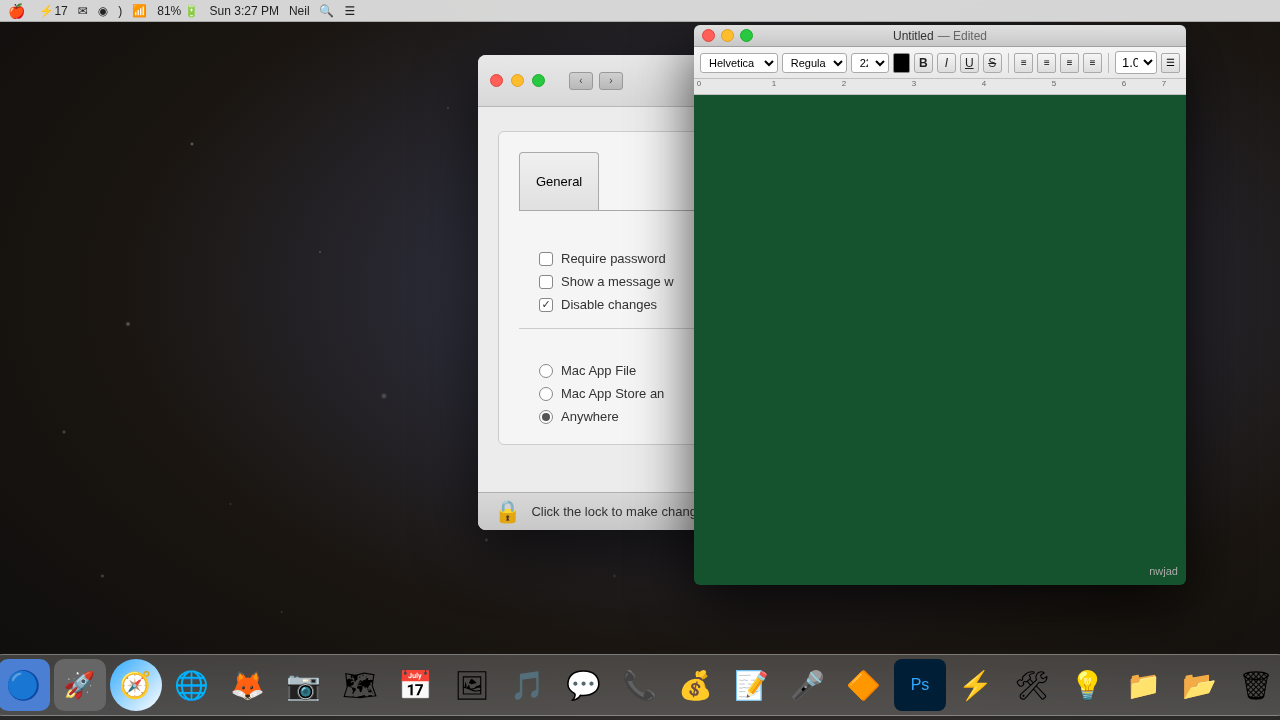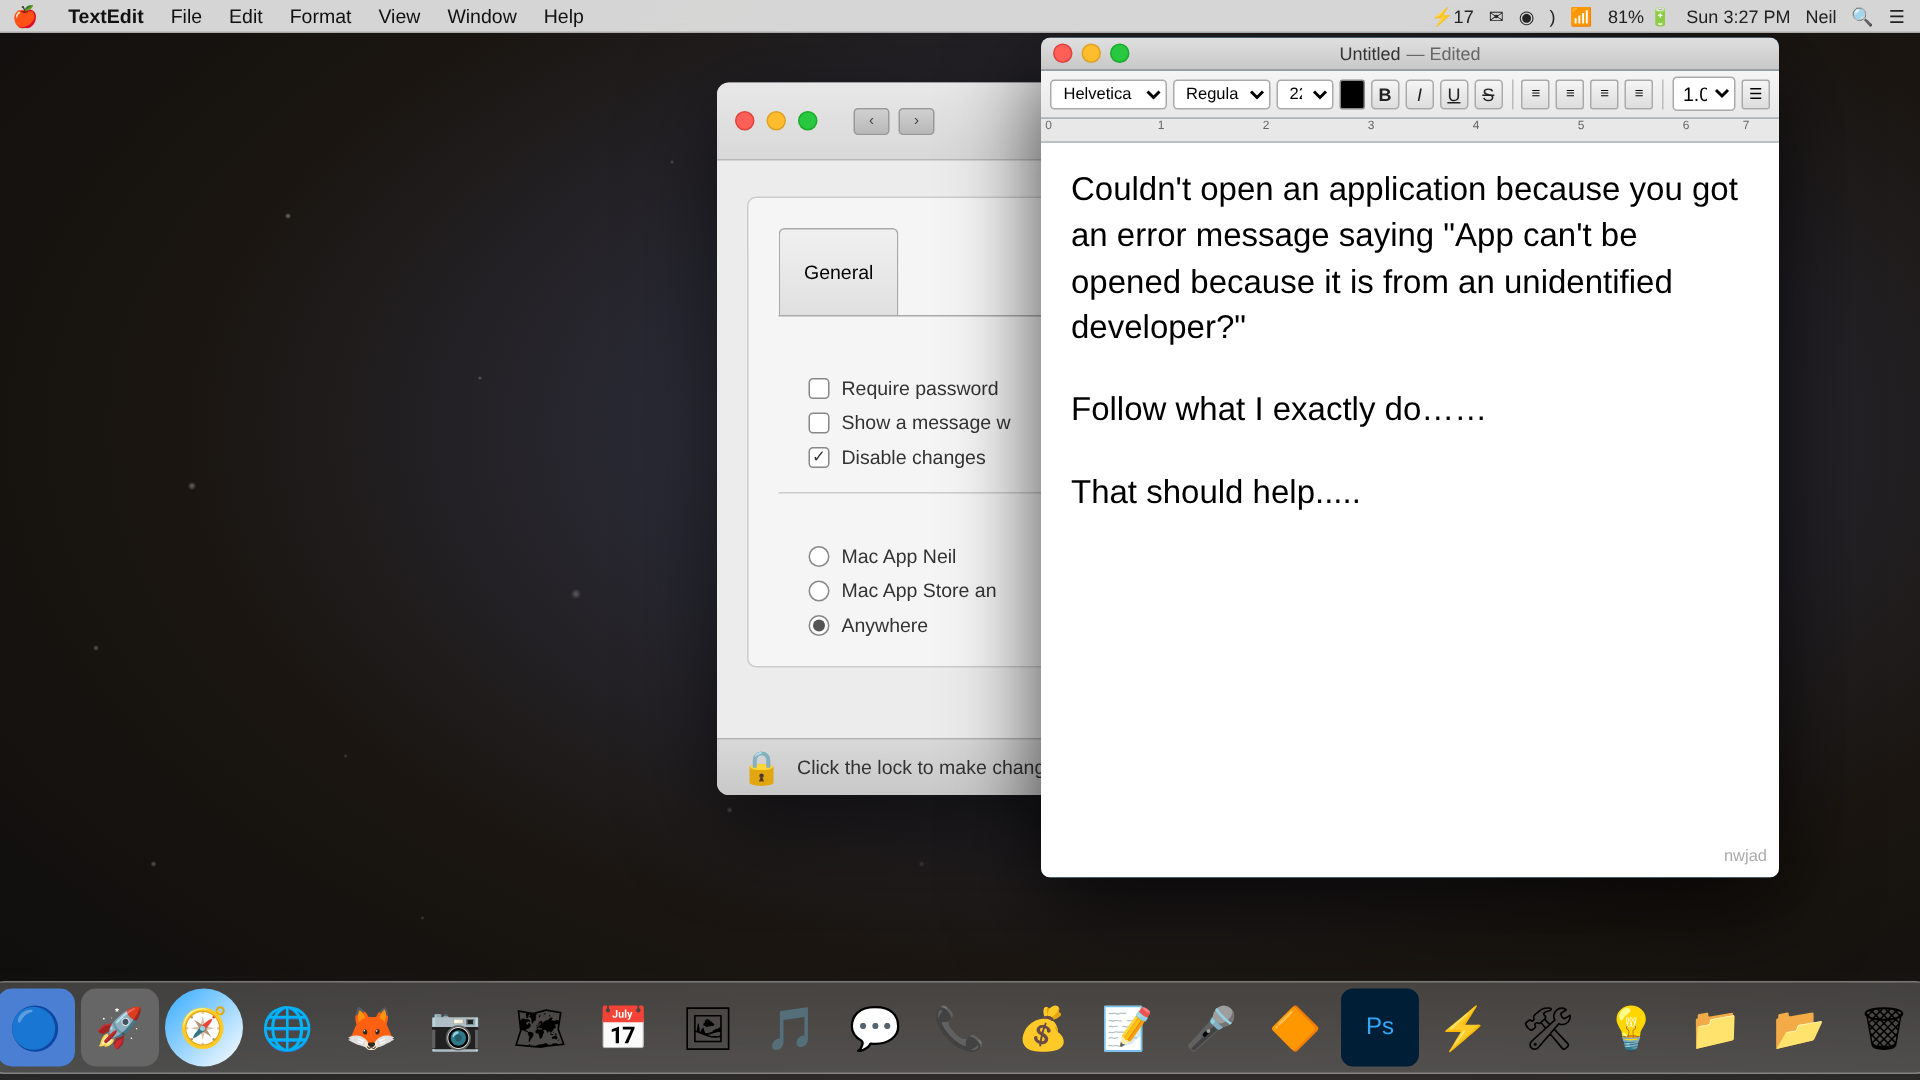--- a/index.html
+++ b/index.html
@@ -326,21 +326,21 @@
       color: #333;
     }
 
     
     #textedit-window {
       position: absolute;
       top: 25px;
       left: 694px;
       width: 492px;
       height: 560px;
-      background: #0c4a6e;
+      background: #14532d;
       border-radius: 6px;
       box-shadow: 0 20px 60px rgba(0,0,0,0.7);
       z-index: 60;
       overflow: hidden;
       display: flex;
       flex-direction: column;
     }
 
     #textedit-titlebar {
       height: 22px;
@@ -496,29 +496,20 @@
       text-align: center;
     }
   </style>
 </head>
 <body>
 
 <div id="desktop"></div>
 
 <div id="menubar">
   <span class="apple-logo">🍎</span>
-  <div class="menu-items">
-    <span class="menu-item bold">TextEdit</span>
-    <span class="menu-item">File</span>
-    <span class="menu-item">Edit</span>
-    <span class="menu-item">Format</span>
-    <span class="menu-item">View</span>
-    <span class="menu-item">Window</span>
-    <span class="menu-item">Help</span>
-  </div>
   <div class="menu-right">
     <span>⚡17</span>
     <span>✉</span>
     <span>◉</span>
     <span>)</span>
     <span>📶</span>
     <span>81% 🔋</span>
     <span>Sun 3:27 PM</span>
     <span>Neil</span>
     <span>🔍</span>
@@ -562,21 +553,21 @@
         </div>
       </div>
 
       <hr class="divider">
 
       <p class="section-label">Allow applications down</p>
 
       <div class="radio-group">
         <div class="radio-row">
           <div class="radio-circle"></div>
-          <span>Mac App Neil</span>
+          <span>Mac App File</span>
         </div>
         <div class="radio-row">
           <div class="radio-circle"></div>
           <span>Mac App Store an</span>
         </div>
         <div class="radio-row">
           <div class="radio-circle selected"></div>
           <span>Anywhere</span>
         </div>
       </div>
@@ -631,25 +622,20 @@
     <span class="ruler-label" style="left:5px;">0</span>
     <span class="ruler-label" style="left:80px;">1</span>
     <span class="ruler-label" style="left:150px;">2</span>
     <span class="ruler-label" style="left:220px;">3</span>
     <span class="ruler-label" style="left:290px;">4</span>
     <span class="ruler-label" style="left:360px;">5</span>
     <span class="ruler-label" style="left:430px;">6</span>
     <span class="ruler-label" style="left:470px;">7</span>
   </div>
 
-  <div id="textedit-content">
-    <p style="margin-bottom:24px;">Couldn't open an application because you got an error message saying "App can't be opened because it is from an unidentified developer?"</p>
-    <p style="margin-bottom:24px;">Follow what I exactly do……</p>
-    <p>That should help.....</p>
-  </div>
 
   <span class="watermark">nwjad</span>
 </div>
 
 <div id="dock">
   <div id="dock-inner">
     <div class="dock-icon" style="background:#4a7fd4;border-radius:10px;">
       <span style="font-size:28px;">🔵</span>
     </div>
     <div class="dock-icon" style="background:#666;border-radius:10px;">

